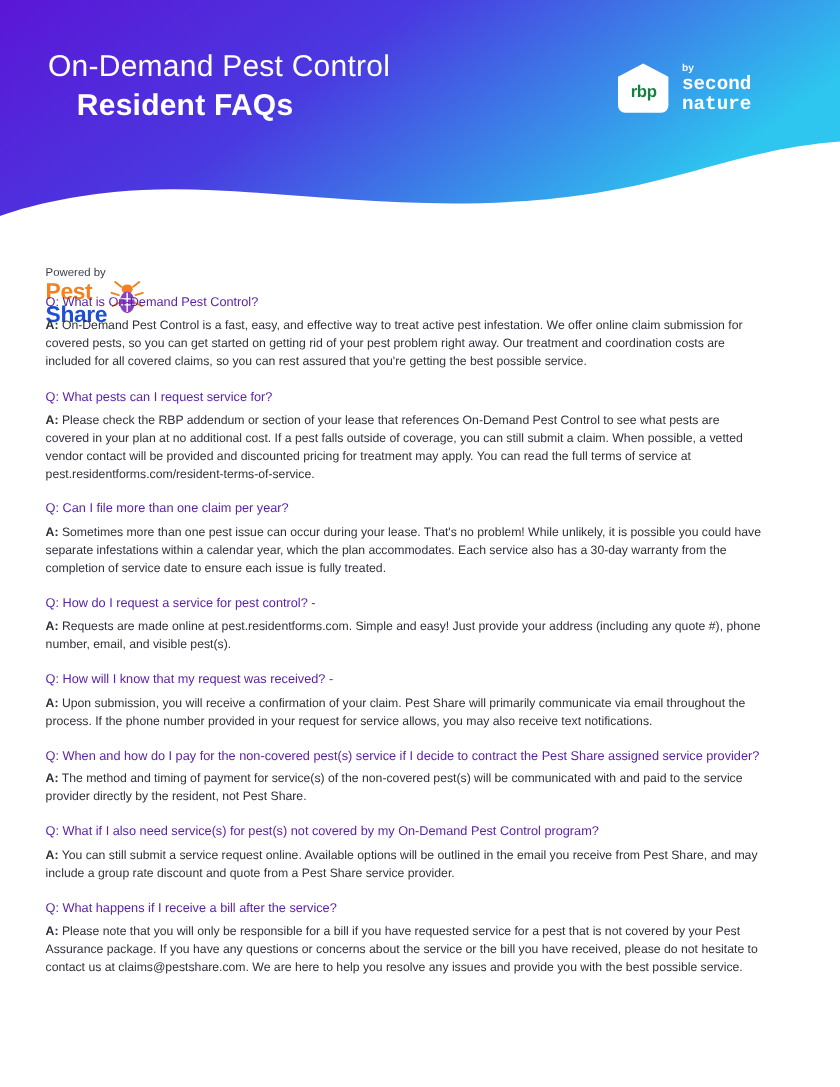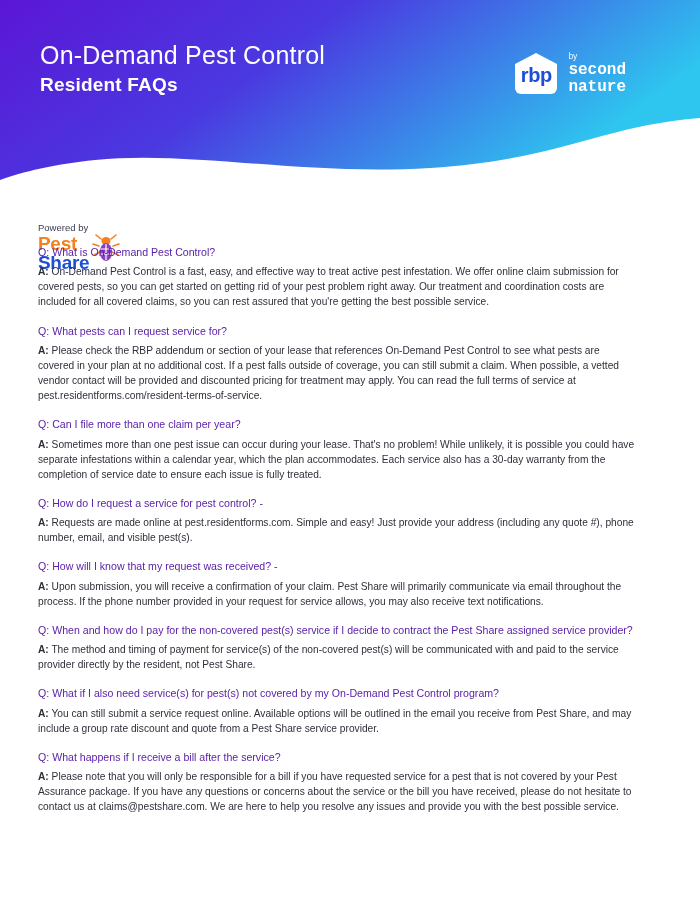--- a/index.html
+++ b/index.html
@@ -29,25 +29,26 @@
     left: 40px;
     color: #ffffff;
   }
   .banner-line1 {
     font-size: 25px;
     font-weight: normal;
     letter-spacing: 0.2px;
     line-height: 1.25;
   }
   .banner-line2 {
-    font-size: 19px;
+    font-size: 25px;
     font-weight: bold;
     letter-spacing: 0.2px;
     line-height: 1.25;
     margin-top: 2px;
+    margin-left: 24px;
   }
 
   
   .logo-group {
     position: absolute;
     top: 52px;
     right: 74px;
     display: flex;
     align-items: center;
     gap: 9px;
@@ -58,28 +59,28 @@
     position: relative;
   }
   .rbp-badge svg { display:block; }
   .rbp-text {
     position: absolute;
     left: 0; top: 0;
     width: 46px; height: 44px;
     display: flex;
     align-items: center;
     justify-content: center;
-    color: #1d4ed8;
-    font-size: 20px;
+    color: #15803d;
+    font-size: 14px;
     font-weight: bold;
     letter-spacing: -0.3px;
     padding-top: 3px;
   }
   .sn-block { color: #ffffff; line-height: 1.05; }
-  .sn-by { font-size: 8.5px; opacity: .95; margin-bottom: 1px; }
+  .sn-by { font-size: 8.5px; opacity: .95; margin-bottom: 1px; font-weight: bold; }
   .sn-name { font-size: 16px; font-weight: bold; font-family: Liberation Mono, monospace; }
 
   
   .powered {
     position: absolute;
     top: 175px;
     left: 38px;
     margin-top: 47px;
   }
   .powered-label {

